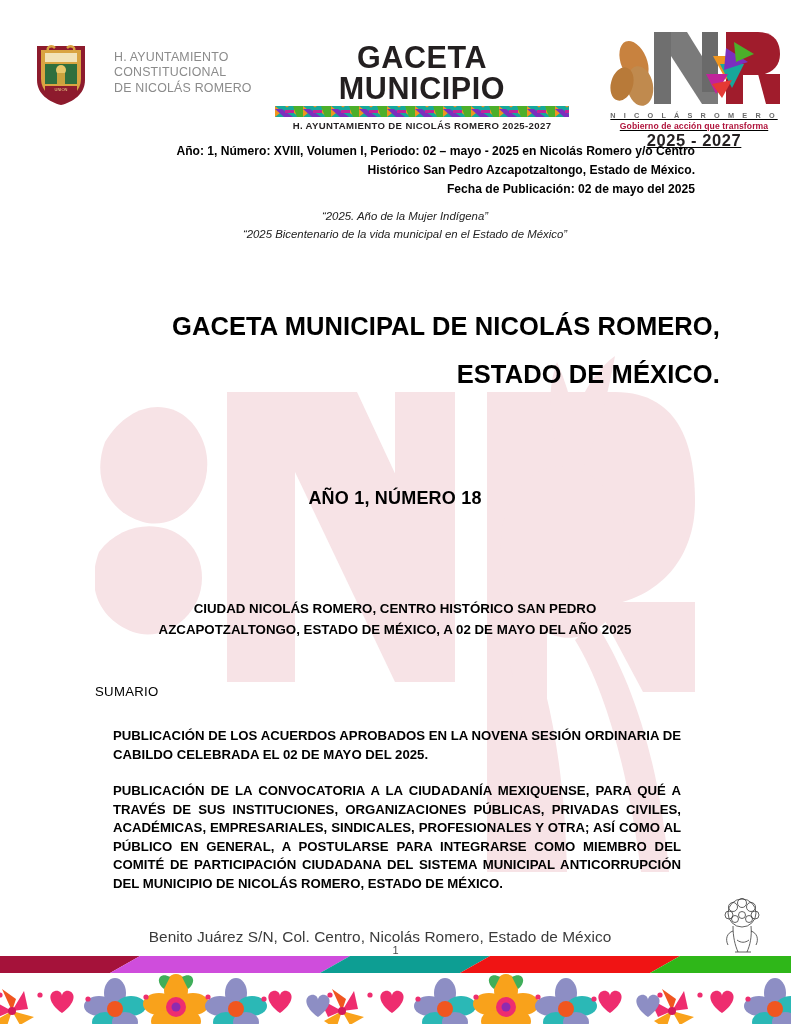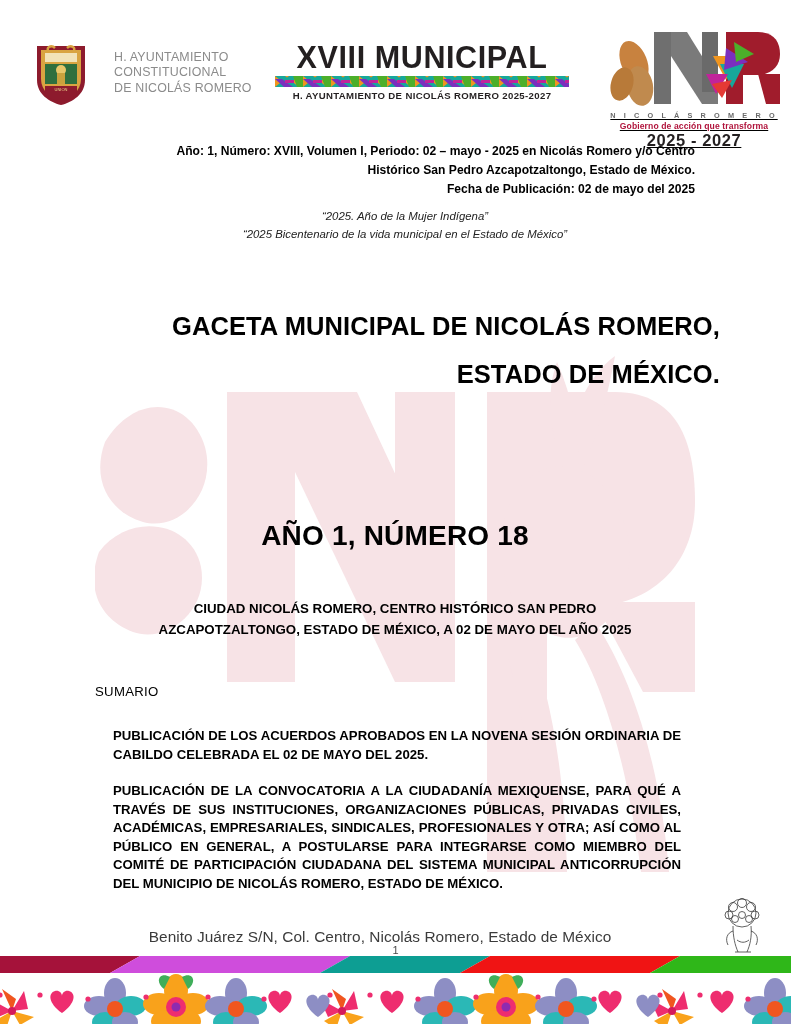--- a/index.html
+++ b/index.html
@@ -145,26 +145,25 @@
     letter-spacing: 0.1px;
     color: #000;
     z-index: 2;
   }
 
   .issue-line {
     position: absolute;
     left: 70px; top: 488px;
     width: 650px;
     text-align: center;
-    font-size: 28px;
+    font-size: 18px;
     font-weight: bold;
     letter-spacing: 0.2px;
     color: #000;
     z-index: 2;
-    margin-top: 32px;
   }
 
   .place-line {
     position: absolute;
     left: 95px; top: 598px;
     width: 600px;
     text-align: center;
     font-size: 13.3px;
     font-weight: bold;
     line-height: 21px;
@@ -284,21 +283,21 @@
         <text x="28" y="51" font-size="4" text-anchor="middle" fill="#f0d98c" font-family="Liberation Sans, sans-serif">UNION</text>
       </svg>
       <div class="crest-text">
         <div>H. AYUNTAMIENTO</div>
         <div>CONSTITUCIONAL</div>
         <div>DE NICOLÁS ROMERO</div>
       </div>
     </div>
 
     <div class="gaceta-block">
-      <div class="gaceta-title">XVIII MUNICIPAL</div>
+      <div class="gaceta-title">GACETA MUNICIPIO</div>
       <svg class="zig" viewBox="0 0 294 11" preserveAspectRatio="none" aria-hidden="true">
         <defs>
           <pattern id="zz" x="0" y="0" width="28" height="11" patternUnits="userSpaceOnUse">
             <rect width="28" height="11" fill="#f0951e"></rect>
             <path d="M0 0 L10 0 L24 11 L14 11 Z" fill="#17a89b"></path>
             <path d="M14 0 L24 0 L10 11 L0 11 Z" fill="#17a89b"></path>
             <path d="M0 3 L7 3 L18 11 L9 11 Z" fill="#7b2fbe"></path>
             <path d="M18 0 L28 0 L28 11 L22 11 Z" fill="#4caf2a"></path>
             <rect x="10" y="4" width="9" height="3" fill="#c0249b"></rect>
           </pattern>

